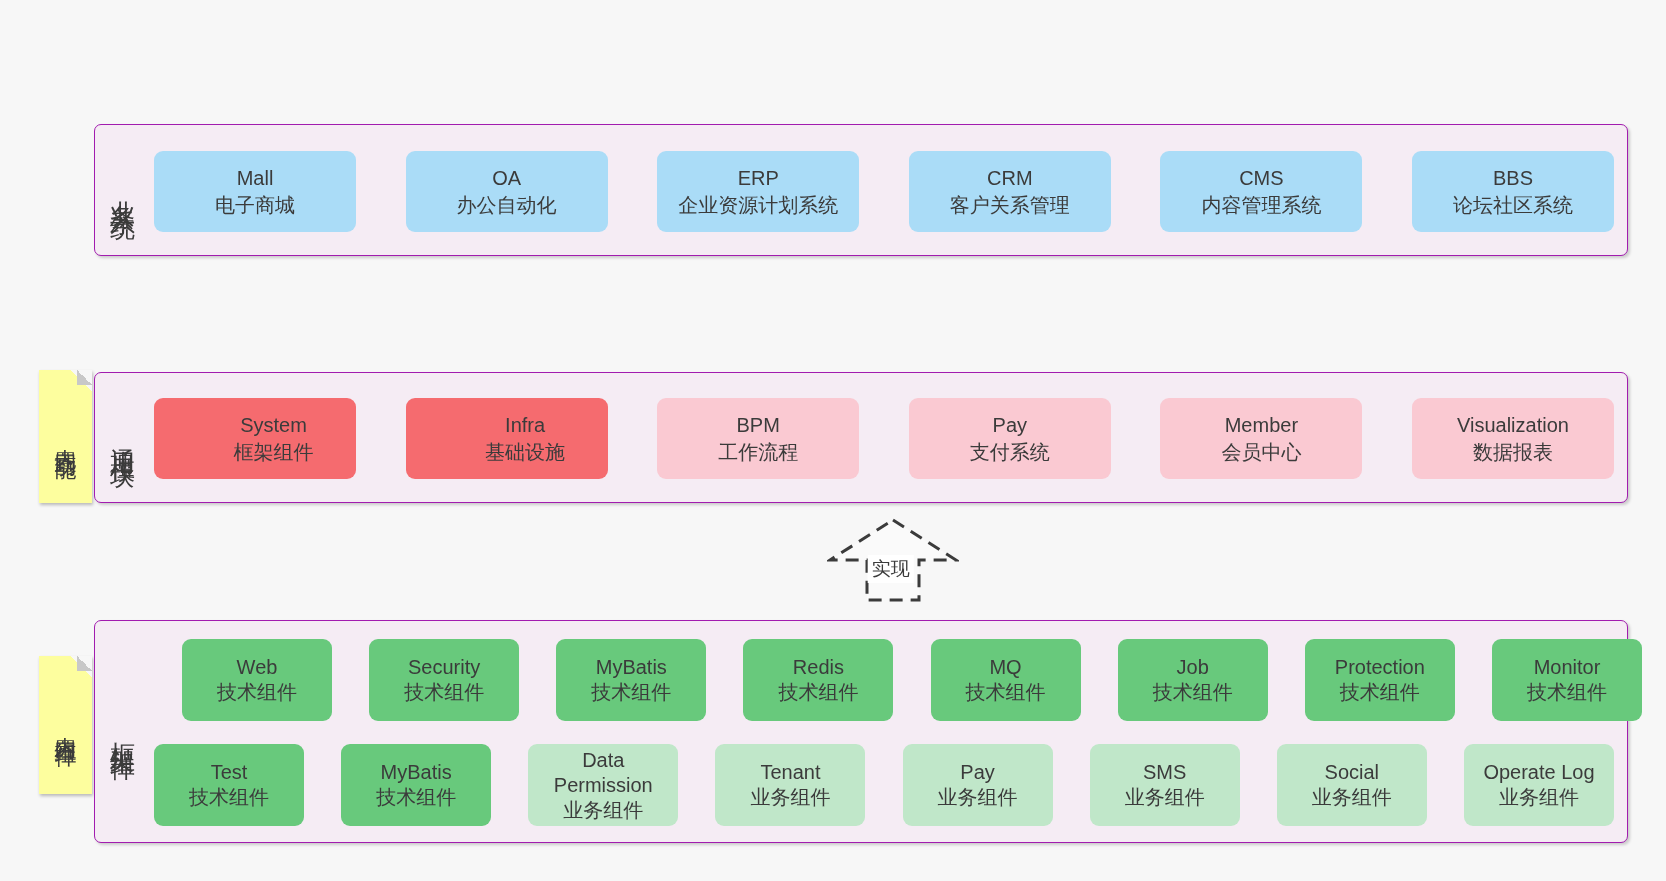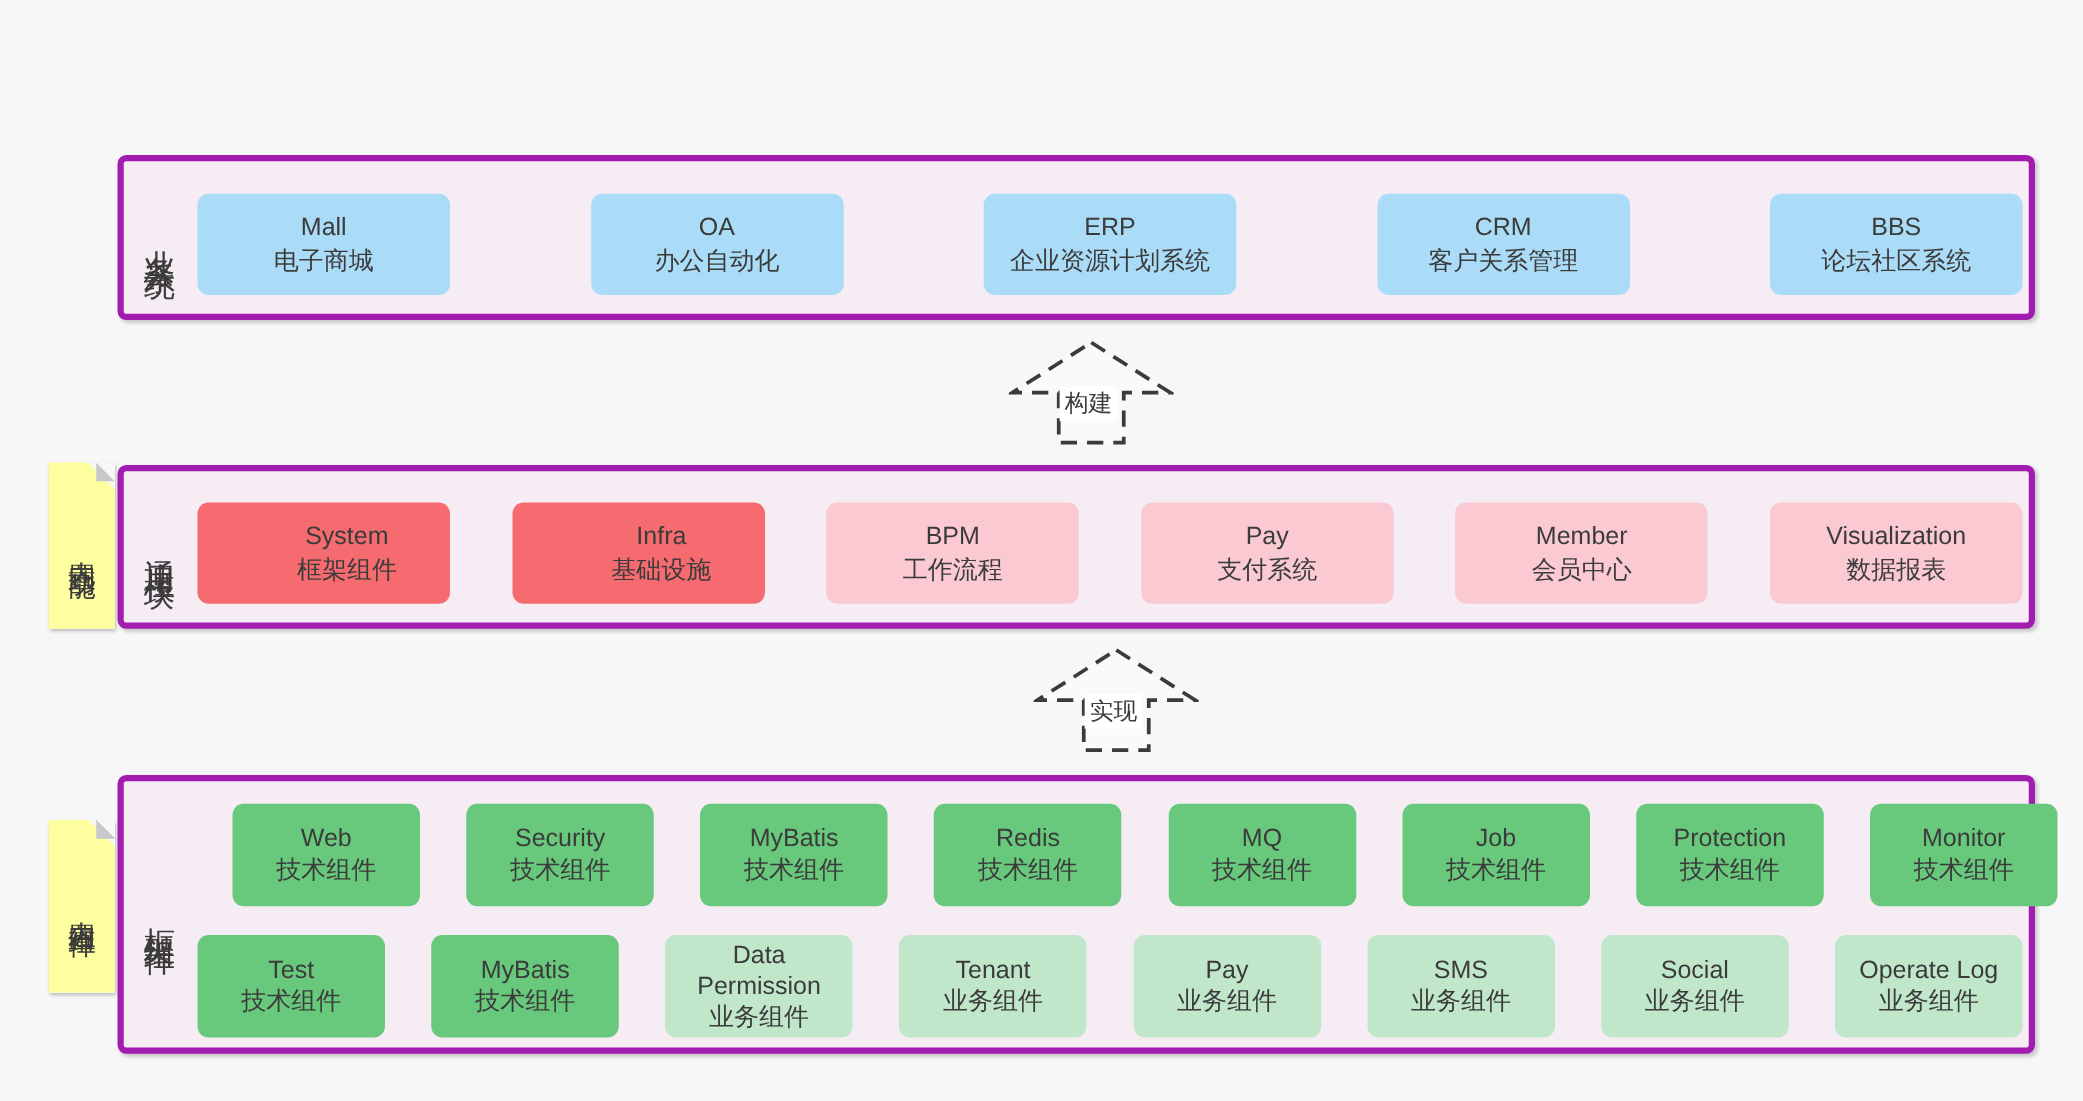--- a/index.html
+++ b/index.html
@@ -10,21 +10,21 @@
   }
   .stage {
     position:relative; width:1666px; height:881px;
     background:#f7f7f7; overflow:hidden;
   }
 
   
   .panel {
     position:absolute; left:94px; width:1534px;
     background:#f5ecf4;
-    border:5px solid #a21caf; border-radius:7px;
+    border:1px solid #a21caf; border-radius:7px;
     box-sizing:border-box;
     box-shadow:2px 2px 3px rgba(0,0,0,0.18);
   }
   #panel-business   { top:124px; height:132px; }
   #panel-modules    { top:372px; height:131px; }
   #panel-components { top:620px; height:223px; }
 
   .panel-label {
     position:absolute; left:12px; top:50%;
     transform:translateY(-50%);
@@ -109,32 +109,30 @@
       </div>
       <div class="box b6 c-blue">
         <span class="ln">ERP</span>
         <span class="ln">企业资源计划系统</span>
       </div>
       <div class="box b6 c-blue">
         <span class="ln">CRM</span>
         <span class="ln">客户关系管理</span>
       </div>
       <div class="box b6 c-blue">
+        <span class="ln">CMS</span>
+        <span class="ln">内容管理系统</span>
+      </div>
+      <div class="box b6 c-blue">
         <span class="ln">BBS</span>
         <span class="ln">论坛社区系统</span>
       </div>
     </div>
   </div>
 
-  <div class="arrow" id="arrow-build">
-    <svg width="132" height="86" viewBox="0 0 132 86">
-      <polygon points="66,3 129,43 92,43 92,83 40,83 40,43 3,43" fill="#fafafa" stroke="#3b3b3b" stroke-width="3" stroke-dasharray="13 8"></polygon>
-    </svg>
-    <span class="arrow-label">构建</span>
-  </div>
 
   <div class="sticky" id="sticky-modules">
     <span class="sticky-label">内置功能</span>
   </div>
   <div class="panel" id="panel-modules">
     <div class="panel-label">通用模块</div>
     <div class="row">
       <div class="box b6 c-red">
         <span class="ln">System</span>
         <span class="ln">框架组件</span>

